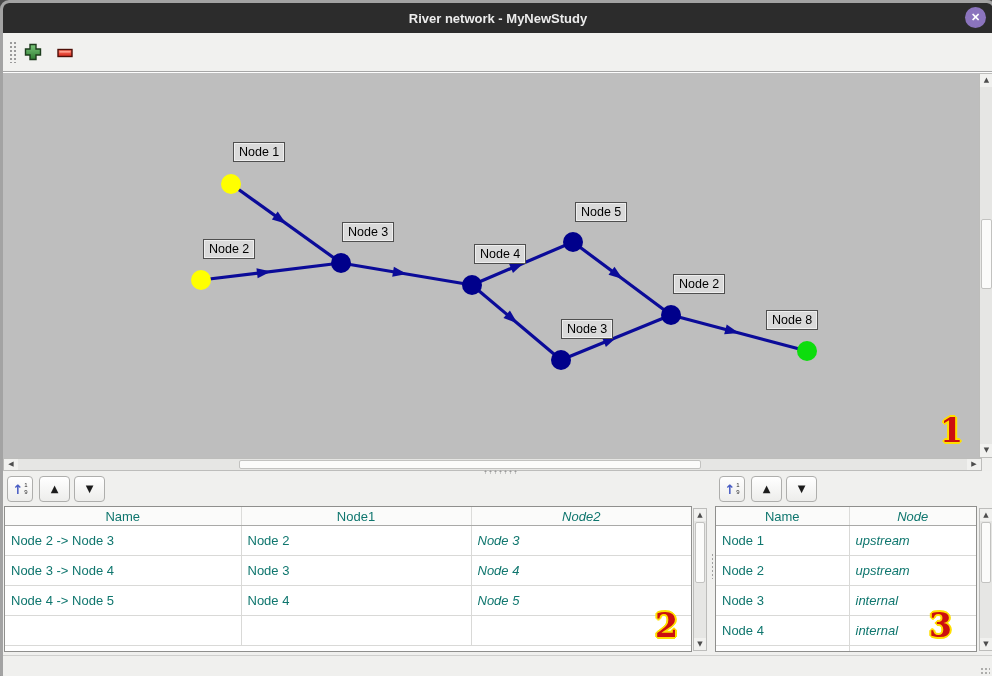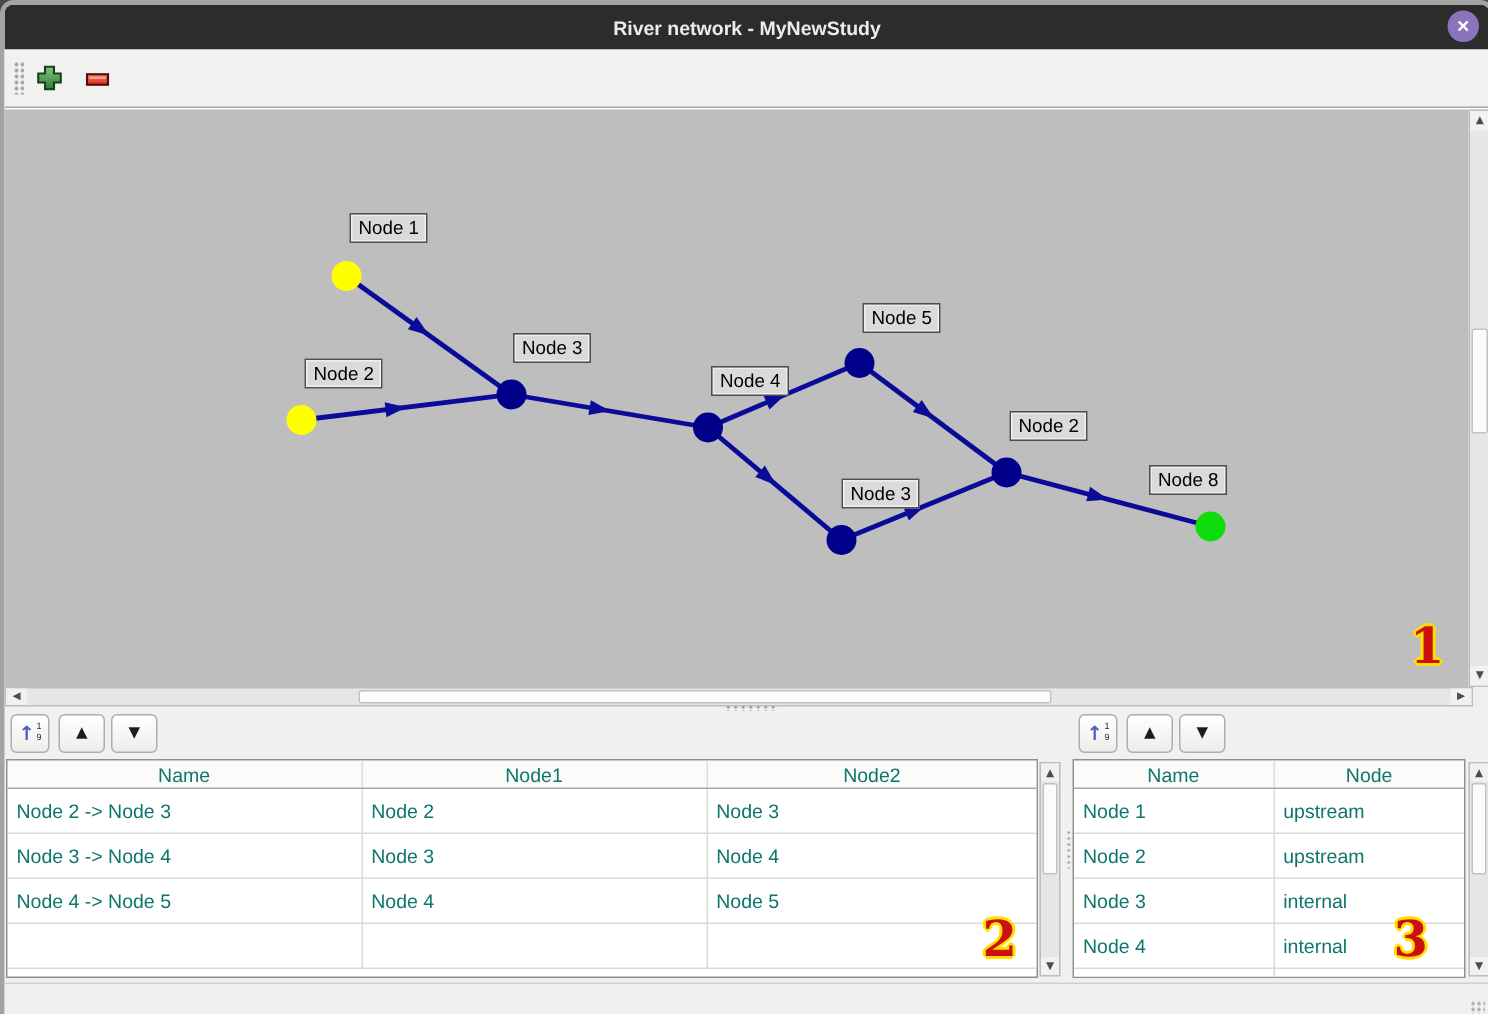--- a/index.html
+++ b/index.html
@@ -50,21 +50,21 @@
   .sort-nums{display:flex;flex-direction:column;font-size:6px;line-height:1.2;color:#2a2a2a;}
 
   
   .grid-wrap{position:absolute;top:503px;height:146px;overflow:hidden;border:1px solid #8f8f8d;
     background:#fff;box-sizing:border-box;}
   table.grid{border-collapse:collapse;table-layout:fixed;font-size:13px;color:#0f766e;width:100%;}
   table.grid th{font-weight:normal;background:#fbfbfa;height:18px;padding:0 4px;
     border-bottom:1px solid #a9a9a7;border-right:1px solid #dcdcda;text-align:center;overflow:hidden;}
   table.grid td{height:29px;padding:0 6px;border-bottom:1px solid #d9d9d7;border-right:1px solid #d9d9d7;
     white-space:nowrap;overflow:hidden;background:#fff;}
-  table.grid th:last-child,table.grid td:last-child{border-right:none;}
+  table.grid th:last-child,table.grid td:last-child{border-right:none;font-style:italic;}
 
   
   .statusbar{position:absolute;left:0;top:652px;width:100%;height:24px;background:#f0f0ee;
     border-top:1px solid #cfcfcd;}
   .resize-grip{position:absolute;right:3px;bottom:3px;width:10px;height:10px;
     background-image:radial-gradient(circle,#adadab 1px,transparent 1.2px);background-size:4px 4px;}
 
   
   .red-num{position:absolute;font-family:"DejaVu Serif",serif;font-weight:bold;font-size:33px;
     line-height:1;color:#cc0f0f;z-index:50;

